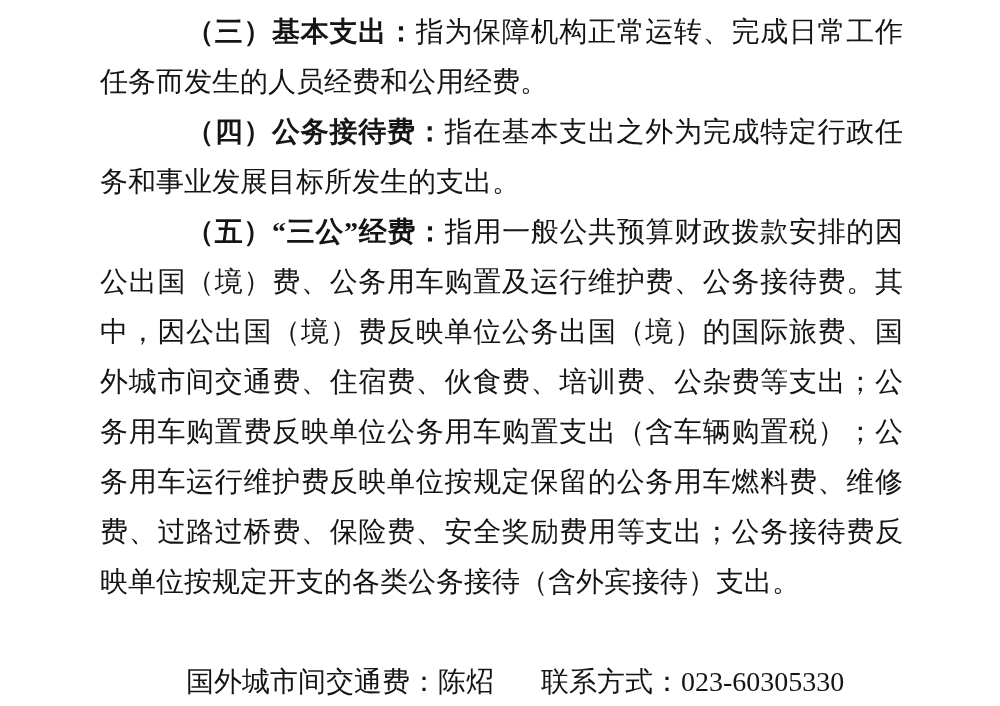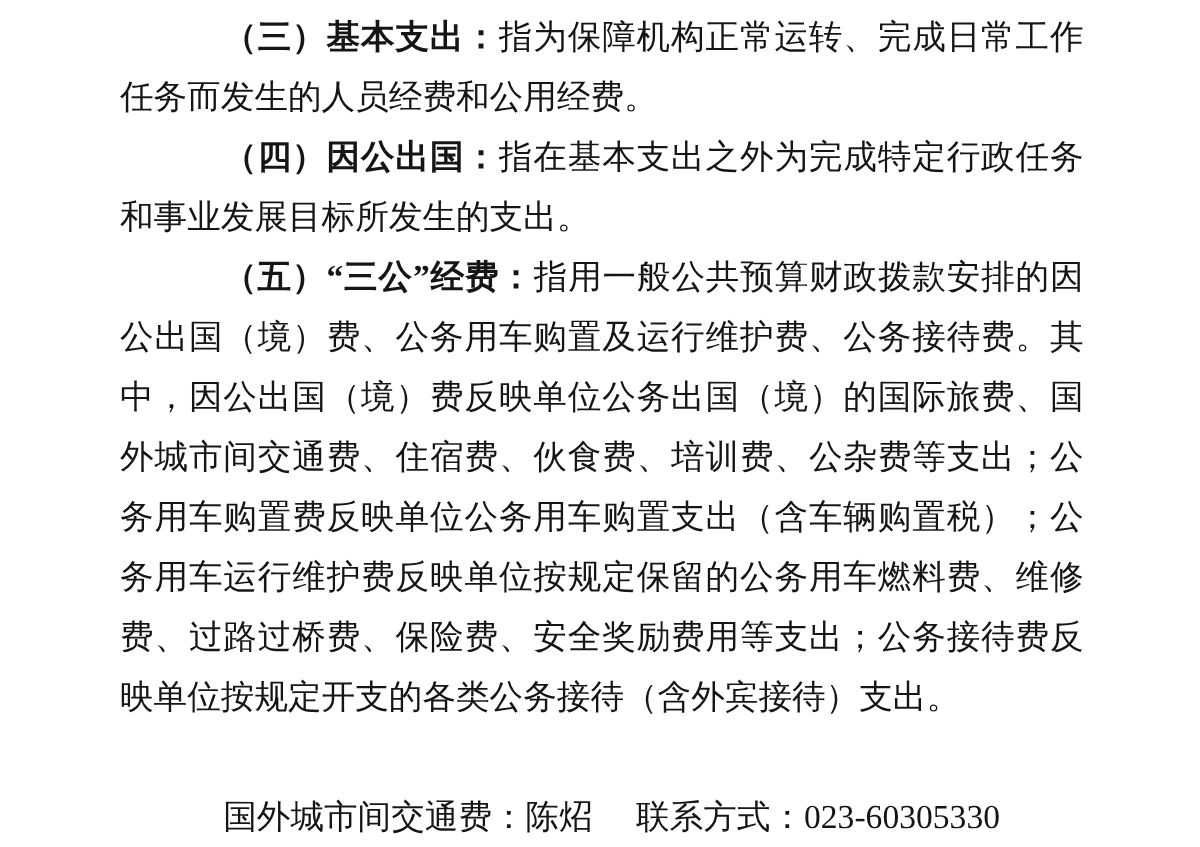--- a/index.html
+++ b/index.html
@@ -30,29 +30,29 @@
   }
   .term {
     font-weight: bold;
   }
   .contact-line {
     margin: 50px 0 0 0;
     text-indent: 86px;
     white-space: nowrap;
   }
   .contact-phone {
-    margin-left: 36px;
+    margin-left: 47px;
   }
 </style>
 </head>
 <body>
 
 <div class="page">
 
   <p class="para"><span class="term">（三）基本支出：</span><span>指为保障机构正常运转、完成日常工作任务而发生的人员经费和公用经费。</span></p>
 
-  <p class="para"><span class="term">（四）因公出国：</span><span>指在基本支出之外为完成特定行政任务和事业发展目标所发生的支出。</span></p>
+  <p class="para"><span class="term">（四）公务接待费：</span><span>指在基本支出之外为完成特定行政任务和事业发展目标所发生的支出。</span></p>
 
   <p class="para"><span class="term">（五）“三公”经费：</span><span>指用一般公共预算财政拨款安排的因公出国（境）费、公务用车购置及运行维护费、公务接待费。其中，因公出国（境）费反映单位公务出国（境）的国际旅费、国外城市间交通费、住宿费、伙食费、培训费、公杂费等支出；公务用车购置费反映单位公务用车购置支出（含车辆购置税）；公务用车运行维护费反映单位按规定保留的公务用车燃料费、维修费、过路过桥费、保险费、安全奖励费用等支出；公务接待费反映单位按规定开支的各类公务接待（含外宾接待）支出。</span></p>
 
   <p class="contact-line"><span>国外城市间交通费：陈炤</span><span class="contact-phone">联系方式：023-60305330</span></p>
 
 </div>
 
 </body></html>

